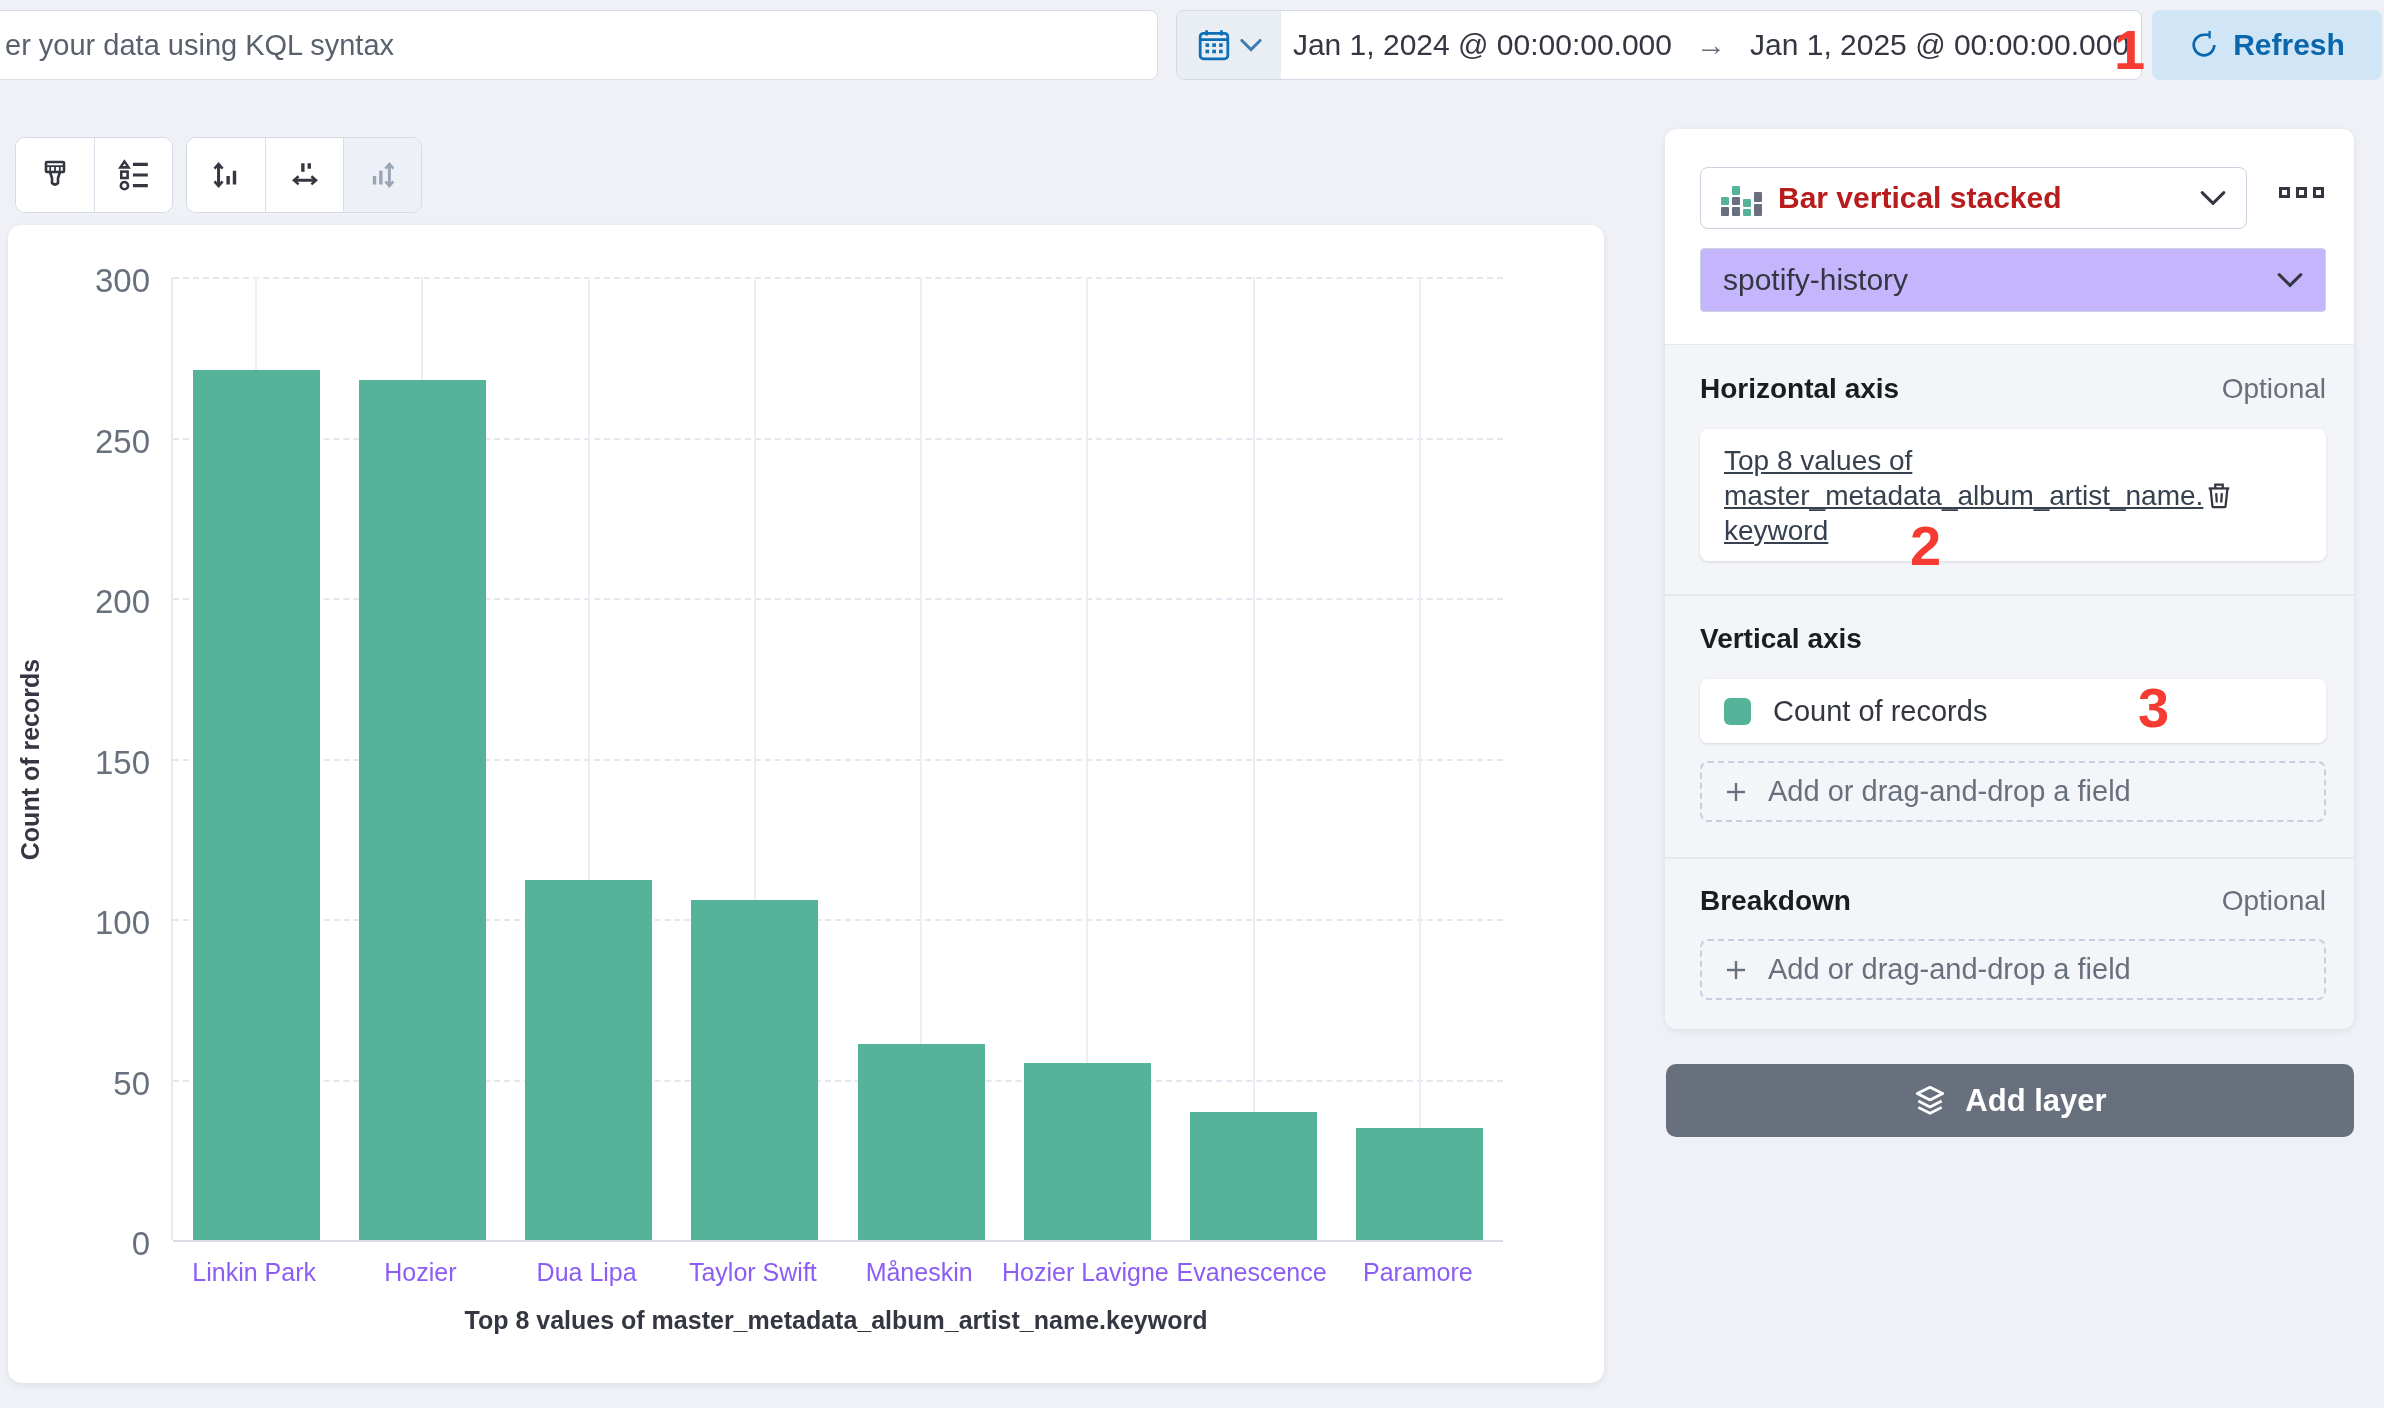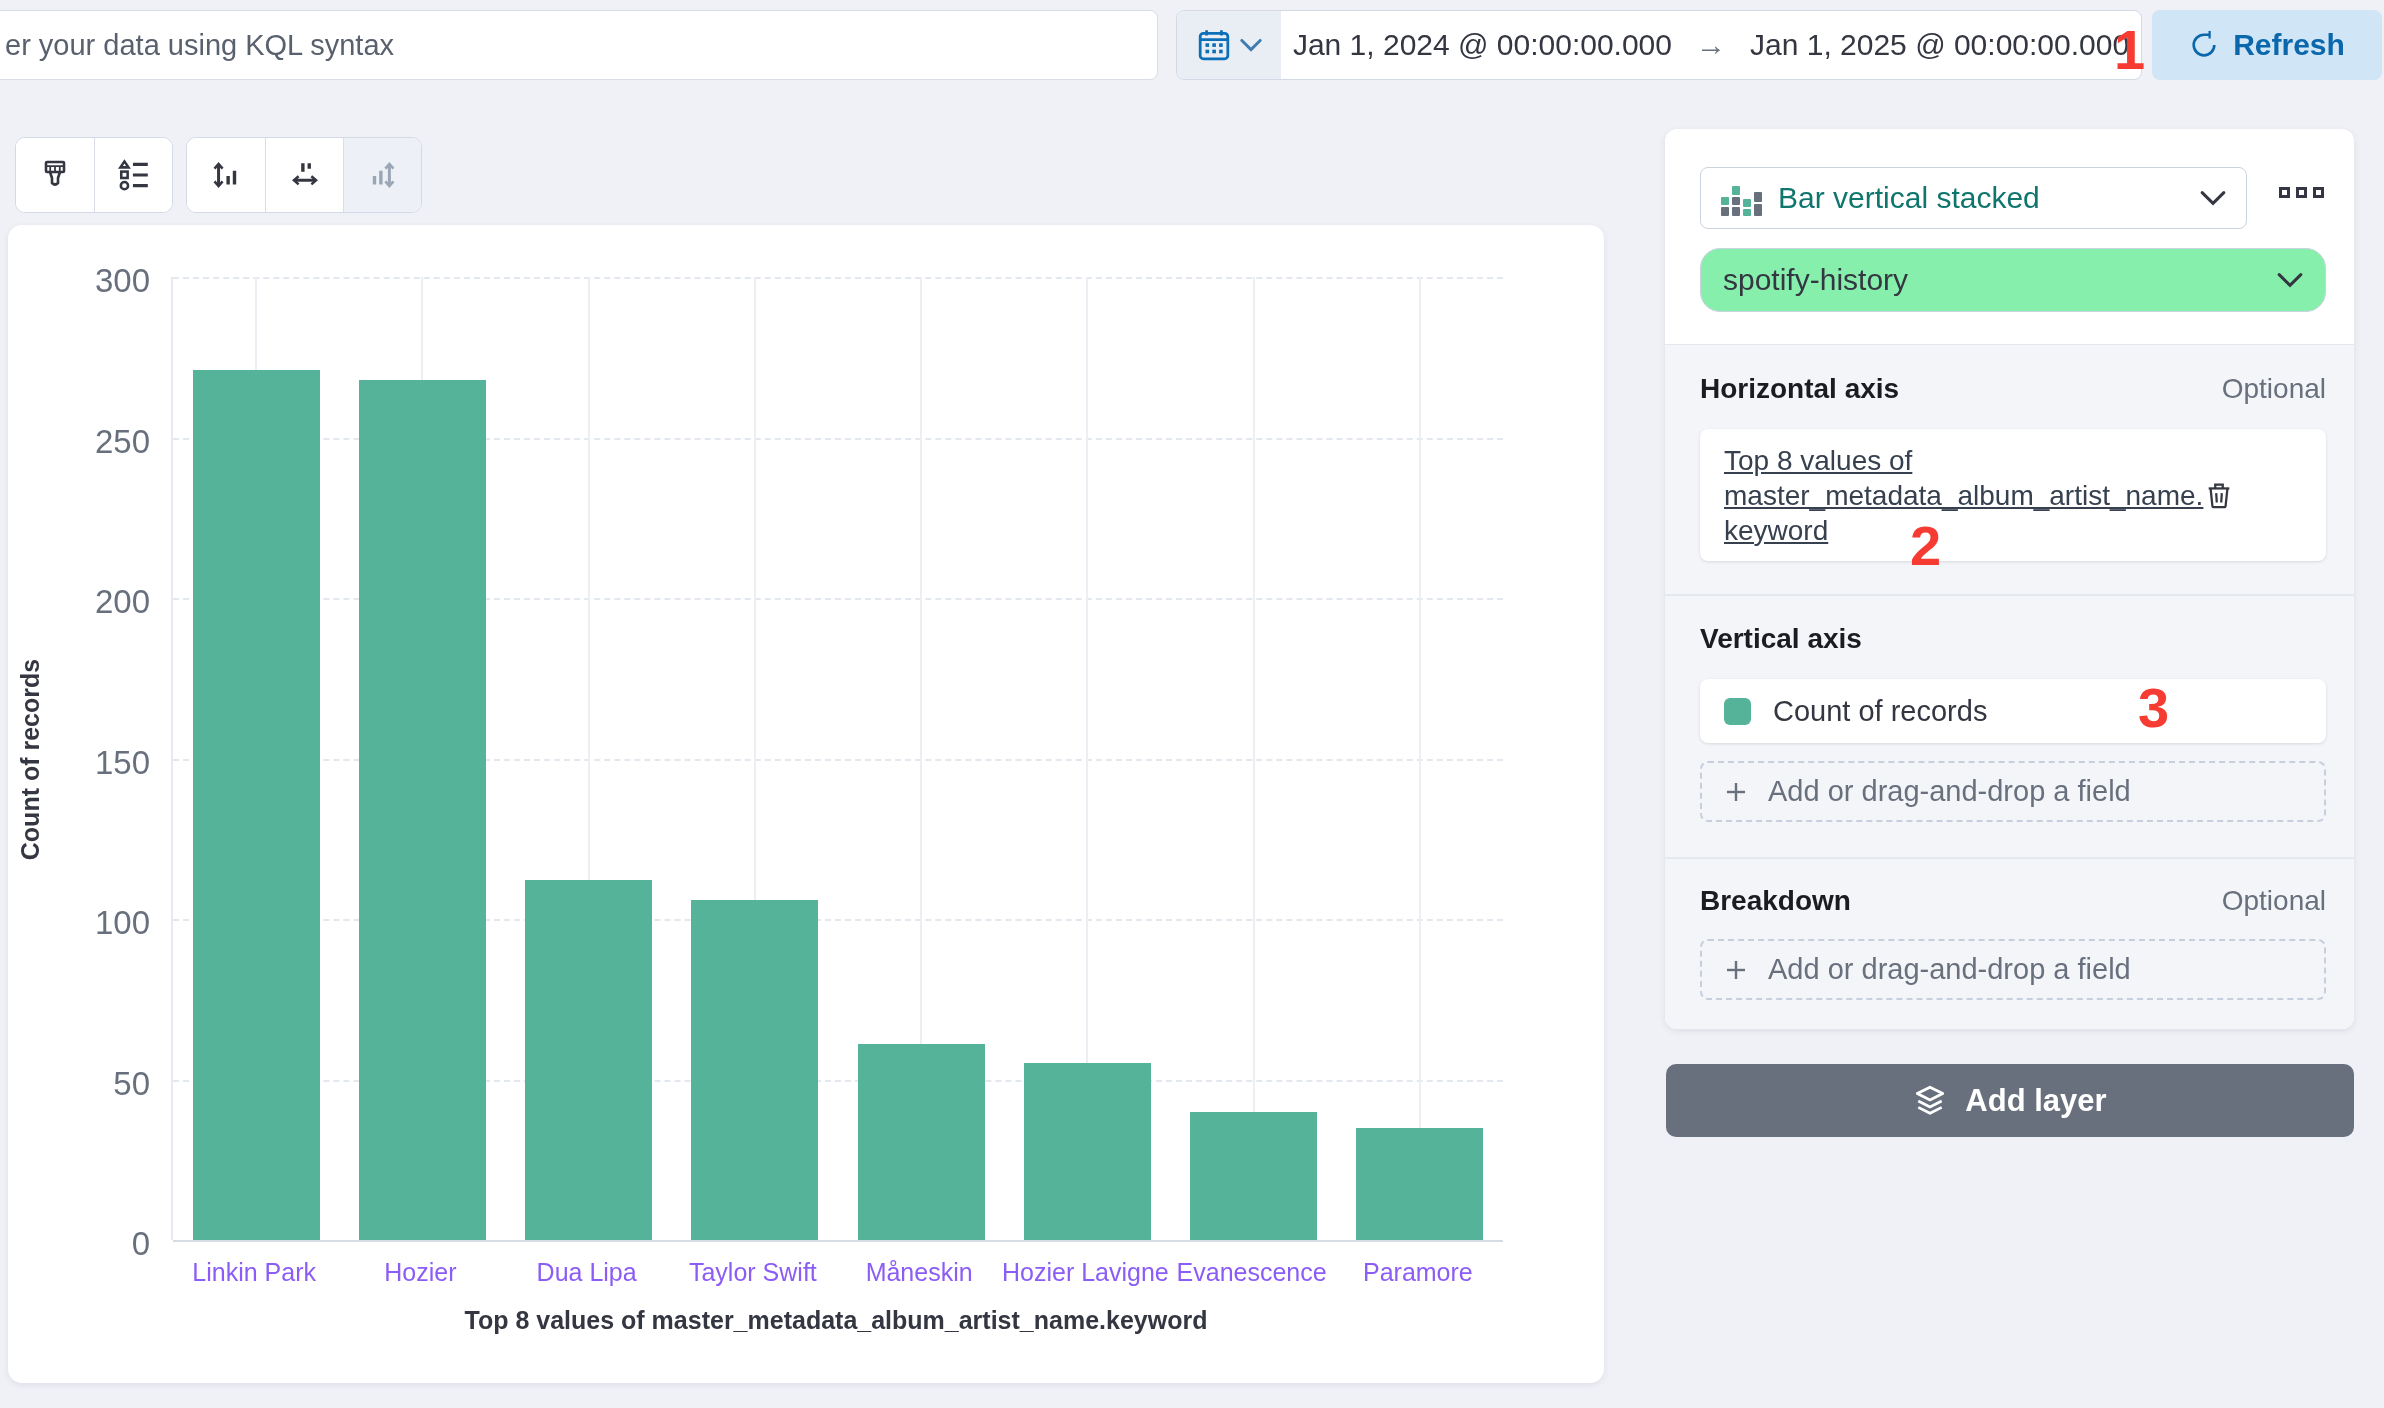--- a/index.html
+++ b/index.html
@@ -42,25 +42,25 @@
   .bar{position:absolute;bottom:0;cursor:pointer;}
   .ytick{position:absolute;width:100px;text-align:right;font-size:33px;color:#69707d;}
   .cat-label{position:absolute;top:1258px;width:180px;text-align:center;font-size:25px;color:#8b5cf6;}
   .x-title{position:absolute;left:171px;top:1306px;width:1330px;text-align:center;font-size:25px;font-weight:bold;color:#343741;}
 
   
   .panel{position:absolute;left:1665px;top:129px;width:689px;height:900px;background:#fff;border-radius:12px;
     box-shadow:0 2px 6px rgba(50,60,90,.10);}
   .chart-type-select{position:absolute;left:35px;top:38px;width:547px;height:62px;box-sizing:border-box;
     border:1px solid #cbd3e0;border-radius:8px;display:flex;align-items:center;padding:0 20px;gap:16px;cursor:pointer;background:#fff;}
-  .chart-type-select .label{flex:1;font-size:30px;font-weight:normal;color:#0f766e;}
+  .chart-type-select .label{flex:1;font-size:30px;font-weight:bold;color:#b91c1c;}
   .boxes-icon{position:absolute;left:614px;top:58px;cursor:pointer;display:flex;gap:6px;}
   .boxes-icon span{width:11px;height:11px;border:3px solid #343741;box-sizing:border-box;display:block;}
   .dataview-select{position:absolute;left:35px;top:119px;width:626px;height:64px;box-sizing:border-box;
-    border:1px solid #cbd3e0;border-radius:20px;display:flex;align-items:center;padding:0 22px;cursor:pointer;background:#86efac;}
+    border:1px solid #cbd3e0;border-radius:4px;display:flex;align-items:center;padding:0 22px;cursor:pointer;background:#c4b5fd;}
   .dataview-select .label{flex:1;font-size:30px;color:#343741;}
   .sections{position:absolute;left:0;top:215px;width:689px;height:685px;background:#f3f5f9;border-top:1px solid #e3e8ef;
     border-radius:0 0 12px 12px;box-sizing:border-box;}
   .sec{position:absolute;left:0;width:689px;box-sizing:border-box;padding:0 28px 0 35px;}
   .sec-head{display:flex;justify-content:space-between;align-items:baseline;}
   .sec-title{font-size:28px;font-weight:bold;color:#1a1c21;}
   .sec-opt{font-size:28px;color:#69707d;}
   .divider{position:absolute;left:0;width:689px;height:0;border-top:2px solid #e4e8ef;}
   .dim-card{background:#fff;border-radius:8px;box-shadow:0 1px 3px rgba(40,50,70,.14);box-sizing:border-box;
     display:flex;align-items:center;padding:0 24px;cursor:pointer;}

